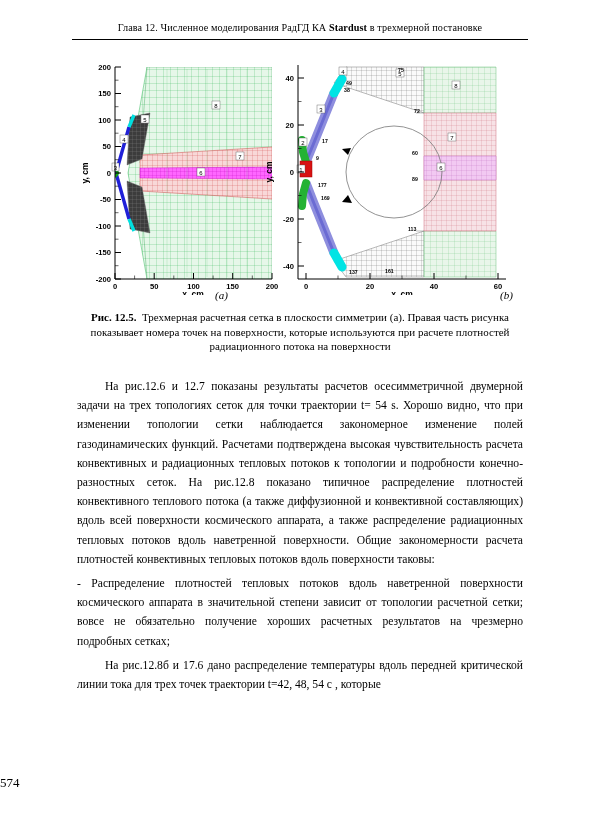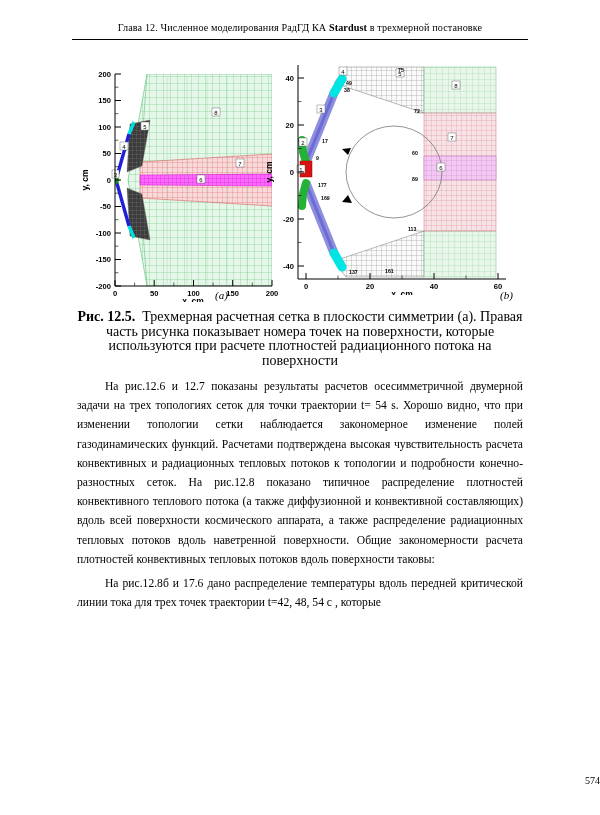--- a/index.html
+++ b/index.html
@@ -50,39 +50,39 @@
     left: 72px;
     top: 55px;
     width: 456px;
     height: 240px;
   }
   .plot {
     position: absolute;
     top: 0;
     height: 240px;
   }
-  .plot-a { left: 0px;   width: 212px; margin-top: 7px; }
+  .plot-a { left: 0px;   width: 212px; }
   .plot-b { left: 184px; width: 260px; }
 
   .subcap {
     position: absolute;
     font-style: italic;
     font-size: 11px;
     font-family: "Liberation Serif", serif;
   }
   .subcap-a { left: 215px; top: 289px; }
   .subcap-b { left: 500px; top: 289px; }
 
   .caption {
     position: absolute;
     left: 76px;
     top: 310px;
     width: 448px;
     text-align: center;
-    font-size: 14px;
+    font-size: 11px;
     line-height: 14.6px;
     font-family: "Liberation Serif", serif;
   }
   .caption b { font-weight: 700; }
 
   
   .body-text {
     position: absolute;
     left: 72px;
     top: 372px;
@@ -97,22 +97,22 @@
     text-align: justify;
     text-justify: inter-word;
   }
   .body-text p.indent { text-indent: 28px; }
 
   .folio {
     position: absolute;
     left: 0;
     top: 775px;
     width: 600px;
-    text-align: right;
-    font-size: 10px;
+    text-align: left;
+    font-size: 13px;
     font-family: "Liberation Serif", serif;
   }
 
   
   svg { display: block; }
   .axis-label {
     font-family: "Liberation Sans", sans-serif;
     font-size: 8.5px;
     font-weight: bold;
     fill: #000;
@@ -443,18 +443,19 @@
 
   <div class="subcap subcap-a">(a)</div>
   <div class="subcap subcap-b">(b)</div>
 
   <div class="caption">
     <b>Рис. 12.5.</b>&nbsp;&nbsp;<span>Трехмерная расчетная сетка в плоскости симметрии (а). Правая часть рисунка показывает номера точек на поверхности, которые используются при расчете плотностей радиационного потока на поверхности</span>
   </div>
 
   <div class="body-text">
     <p class="indent">На рис.12.6 и 12.7 показаны результаты расчетов осесимметричной двумерной задачи на трех топологиях сеток для точки траектории t= 54 s. Хорошо видно, что при изменении топологии сетки наблюдается закономерное изменение полей газодинамических функций. Расчетами подтверждена высокая чувствительность расчета конвективных и радиационных тепловых потоков к топологии и подробности конечно-разностных сеток. На рис.12.8 показано типичное распределение плотностей конвективного теплового потока (а также диффузионной и конвективной составляющих) вдоль всей поверхности космического аппарата, а также распределение радиационных тепловых потоков вдоль наветренной поверхности. Общие закономерности расчета плотностей конвективных тепловых потоков вдоль поверхности таковы:</p>
+    <p>- Распределение плотностей тепловых потоков вдоль наветренной поверхности космического аппарата в значительной степени зависит от топологии расчетной сетки; вовсе не обязательно получение хороших расчетных результатов на чрезмерно подробных сетках;</p>
     <p class="indent">На рис.12.8б и 17.6 дано распределение температуры вдоль передней критической линии тока для трех точек траектории t=42, 48, 54 с , которые</p>
   </div>
 
   <div class="folio">574</div>
 
 </div>
 
 </body></html>

